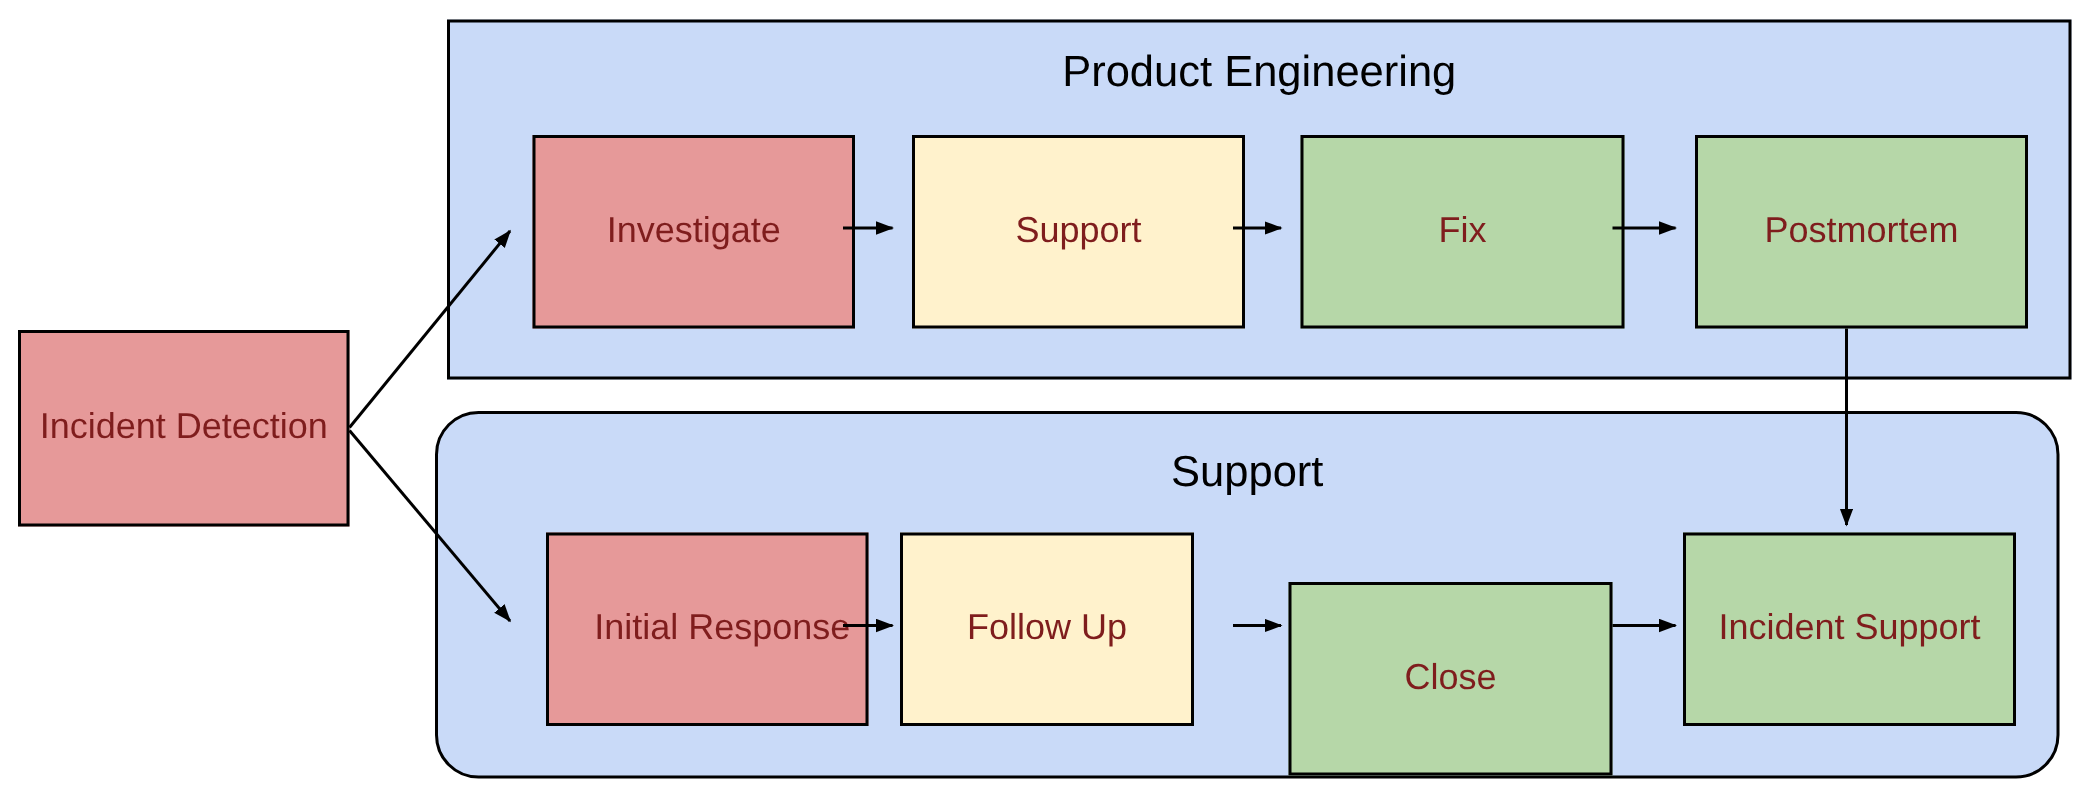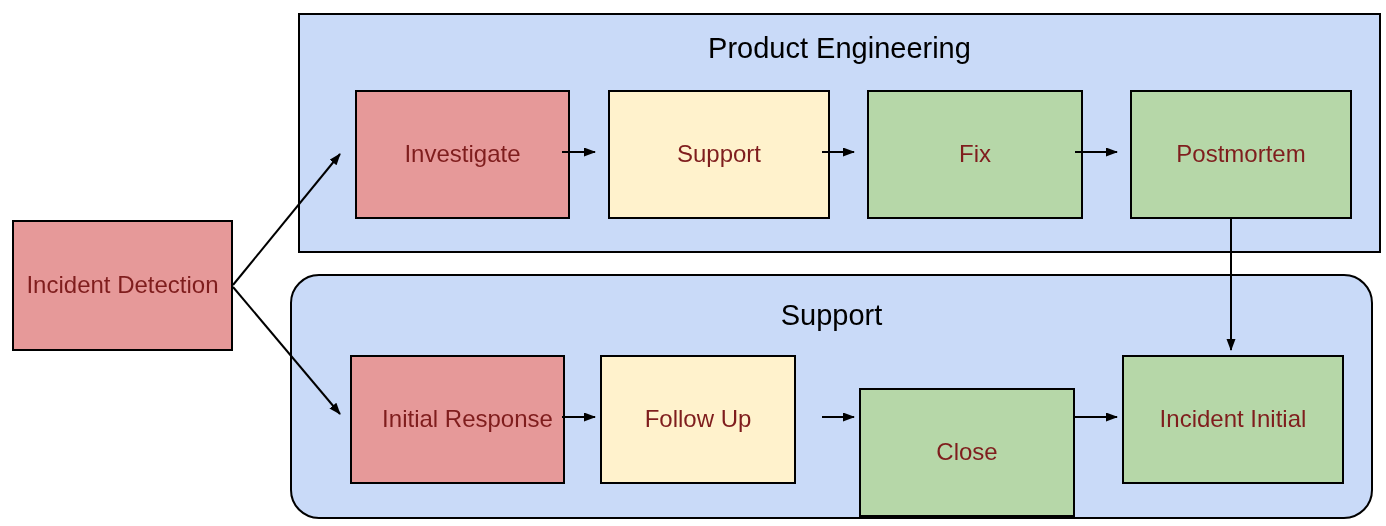--- a/index.html
+++ b/index.html
@@ -52,21 +52,21 @@
 
   #start-node { left: 12px; top: 220px; width: 221px; height: 131px; }
 
   
   #step-investigate { left: 55px;  top: 75px; width: 215px; height: 129px; }
   #step-mitigate    { left: 308px; top: 75px; width: 222px; height: 129px; }
   #step-fix         { left: 567px; top: 75px; width: 216px; height: 129px; }
   #step-postmortem  { left: 830px; top: 75px; width: 222px; height: 129px; }
 
   
-  #step-initial-response { left: 58px;  top: 79px; width: 215px; height: 129px; padding-left: 28px; }
+  #step-initial-response { left: 72px;  top: 79px; width: 215px; height: 129px; padding-left: 28px; }
   #step-follow-up        { left: 308px; top: 79px; width: 196px; height: 129px; }
   #step-close            { left: 567px; top: 79px; width: 216px; height: 129px; margin-top: 33px; }
   #step-incident-report  { left: 830px; top: 79px; width: 222px; height: 129px; }
 
   #arrow-layer {
     position: absolute;
     left: 0; top: 0;
     width: 1386px;
     height: 526px;
     pointer-events: none;
@@ -114,21 +114,21 @@
 
     <div class="node yellow" id="step-follow-up">
       <span>Follow Up</span>
     </div>
 
     <div class="node green" id="step-close">
       <span>Close</span>
     </div>
 
     <div class="node green" id="step-incident-report">
-      <span>Incident Initial</span>
+      <span>Incident Support</span>
     </div>
   </div>
 
   <svg id="arrow-layer" viewBox="0 0 1386 526" xmlns="http://www.w3.org/2000/svg" aria-hidden="true">
     <defs>
       <marker id="arrowhead" markerUnits="userSpaceOnUse" markerWidth="12" markerHeight="10" refX="11" refY="4.5" orient="auto">
         <path d="M0,0 L12,4.5 L0,9 Z" fill="#000000"></path>
       </marker>
     </defs>
     <line x1="233" y1="285" x2="340" y2="154" marker-end="url(#arrowhead)"></line>

